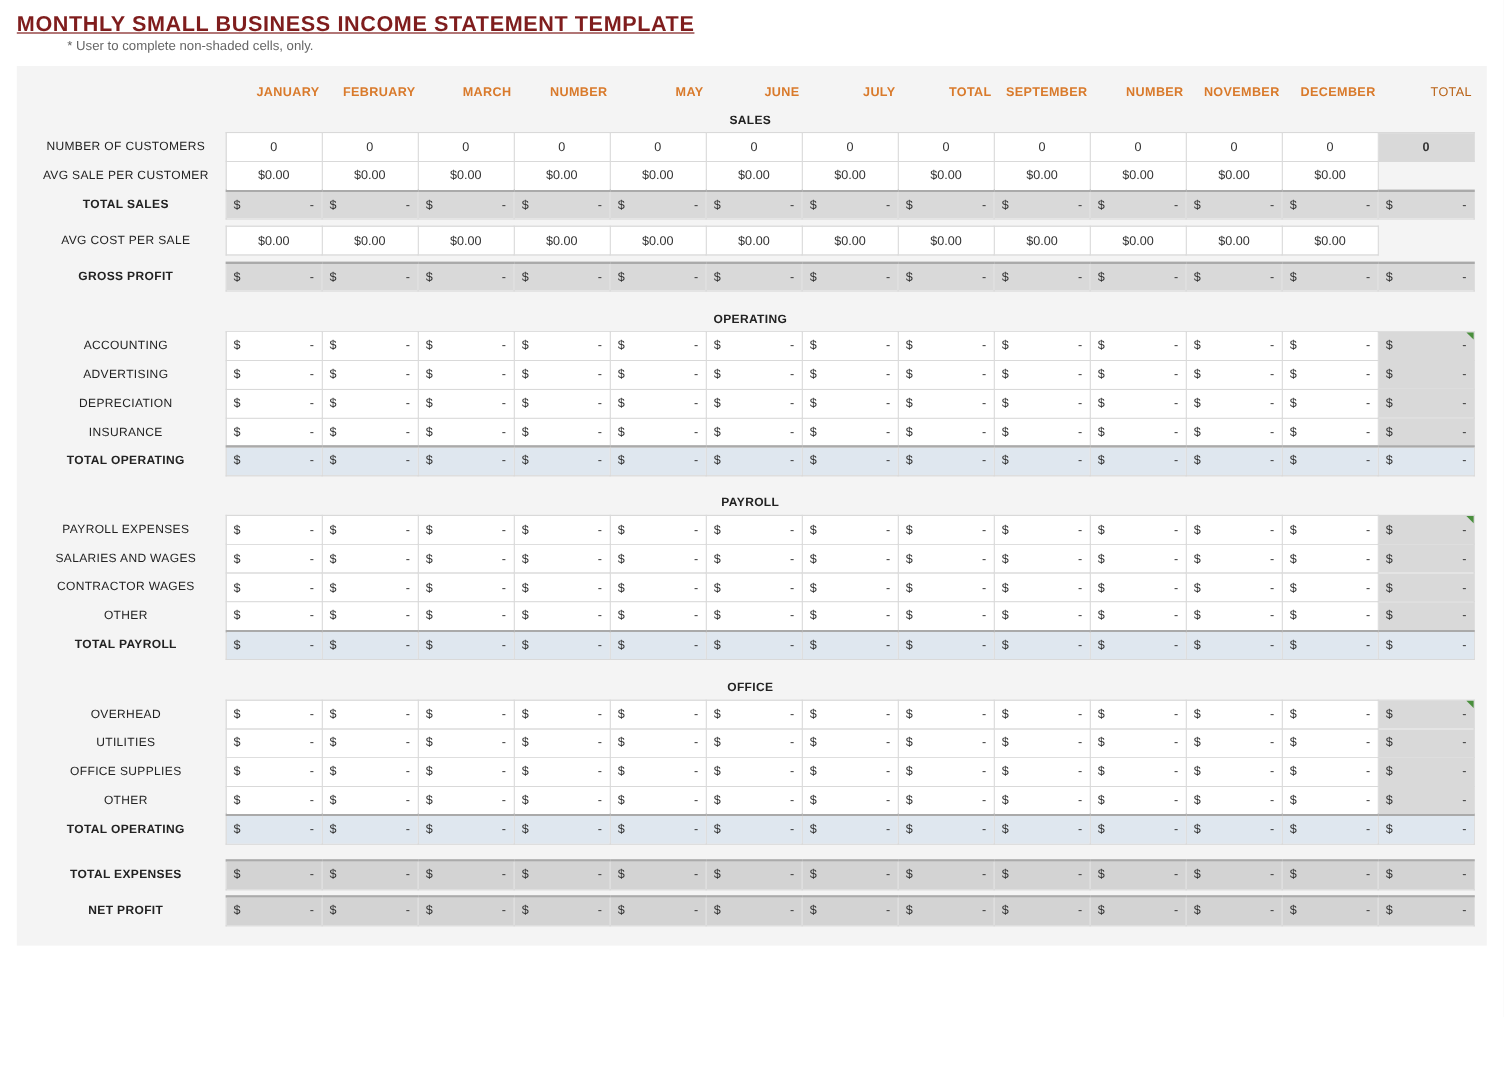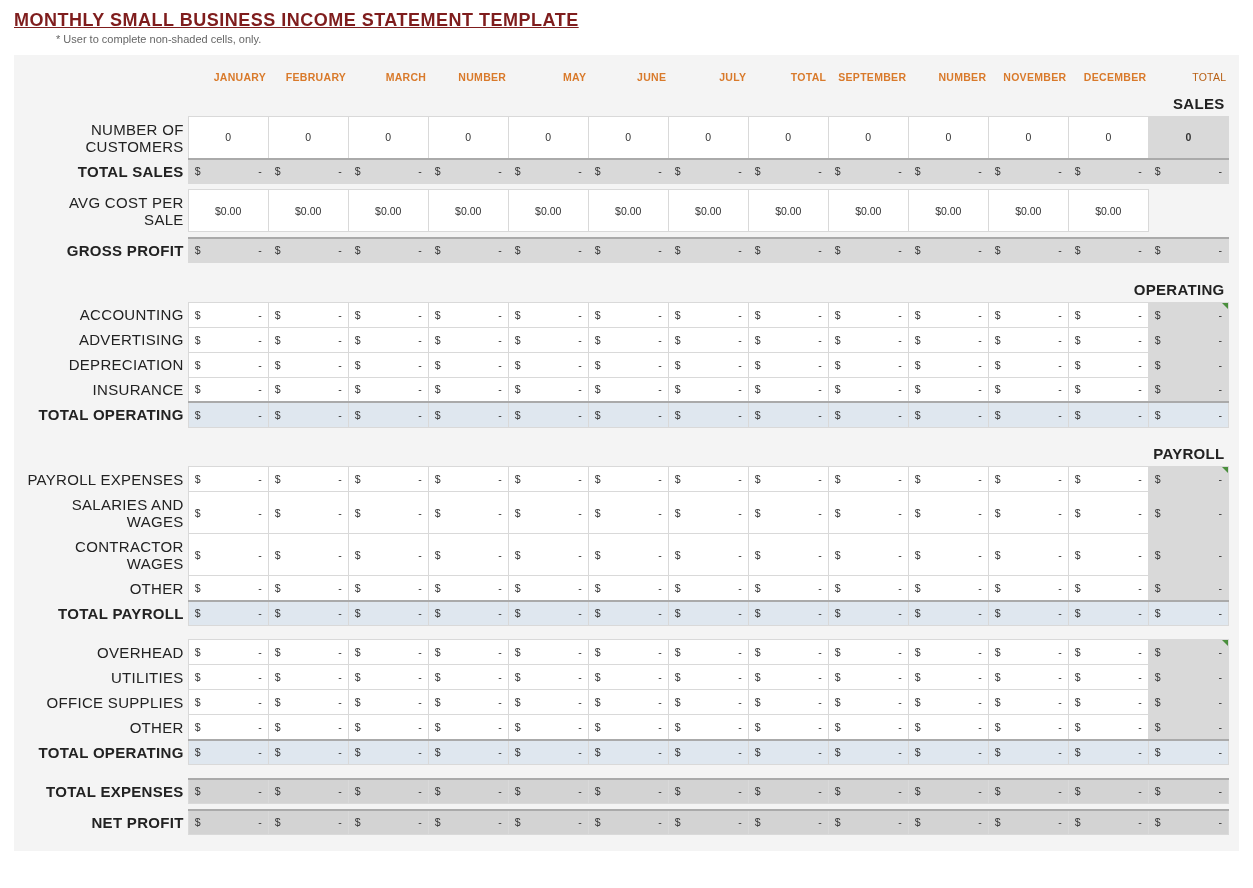--- a/index.html
+++ b/index.html
@@ -34,23 +34,23 @@
   table {
     border-collapse: collapse;
     width: 100%;
     table-layout: fixed;
   }
   col.label-col { width: 160px; }
   col.month-col { width: 78px; }
   col.total-col { width: 78px; }
 
   td.rowlabel {
-    text-align: right;
+    text-align: center;
     padding: 4px 4px 4px 2px;
-    font-size: 15px;
+    font-size: 10px;
     color: #222;
     letter-spacing: 0.3px;
   }
   tr.header-months td {
     text-align: right;
     color: #d97a2b;
     font-weight: 600;
     font-size: 10.5px;
     padding: 6px 2px 8px;
     letter-spacing: 0.3px;
@@ -171,20 +171,36 @@
             <td class="cell in">0</td>
             <td class="cell in">0</td>
             <td class="cell in">0</td>
             <td class="cell in">0</td>
             <td class="cell in">0</td>
             <td class="cell in">0</td>
             <td class="cell in">0</td>
             <td class="cell in">0</td>
             <td class="cell shaded-gray"><b>0</b></td>
           </tr>
+          <tr>
+            <td class="rowlabel">AVG SALE PER CUSTOMER</td>
+            <td class="cell in">$0.00</td>
+            <td class="cell in">$0.00</td>
+            <td class="cell in">$0.00</td>
+            <td class="cell in">$0.00</td>
+            <td class="cell in">$0.00</td>
+            <td class="cell in">$0.00</td>
+            <td class="cell in">$0.00</td>
+            <td class="cell in">$0.00</td>
+            <td class="cell in">$0.00</td>
+            <td class="cell in">$0.00</td>
+            <td class="cell in">$0.00</td>
+            <td class="cell in">$0.00</td>
+            <td></td>
+          </tr>
           <tr class="subtotal">
             <td class="rowlabel bold-label">TOTAL SALES</td>
             <td class="cell money shaded-gray heavy-top">
               <span class="sym">$</span>
               <span class="val">-</span>
             </td>
             <td class="cell money shaded-gray heavy-top">
               <span class="sym">$</span>
               <span class="val">-</span>
             </td>
@@ -867,20 +883,23 @@
               <span class="sym">$</span>
               <span class="val">-</span>
             </td>
             <td class="cell money shaded-blue heavy-top">
               <span class="sym">$</span>
               <span class="val">-</span>
             </td>
           </tr>
           <tr class="big-spacer">
             <td colspan="14"></td>
+          </tr>
+          <tr>
+            <td class="rowlabel subhead" colspan="14">OFFICE</td>
           </tr>
           <tr>
             <td class="rowlabel">OVERHEAD</td>
             <td class="cell money in">
               <span class="sym">$</span>
               <span class="val">-</span>
             </td>
             <td class="cell money in">
               <span class="sym">$</span>
               <span class="val">-</span>

